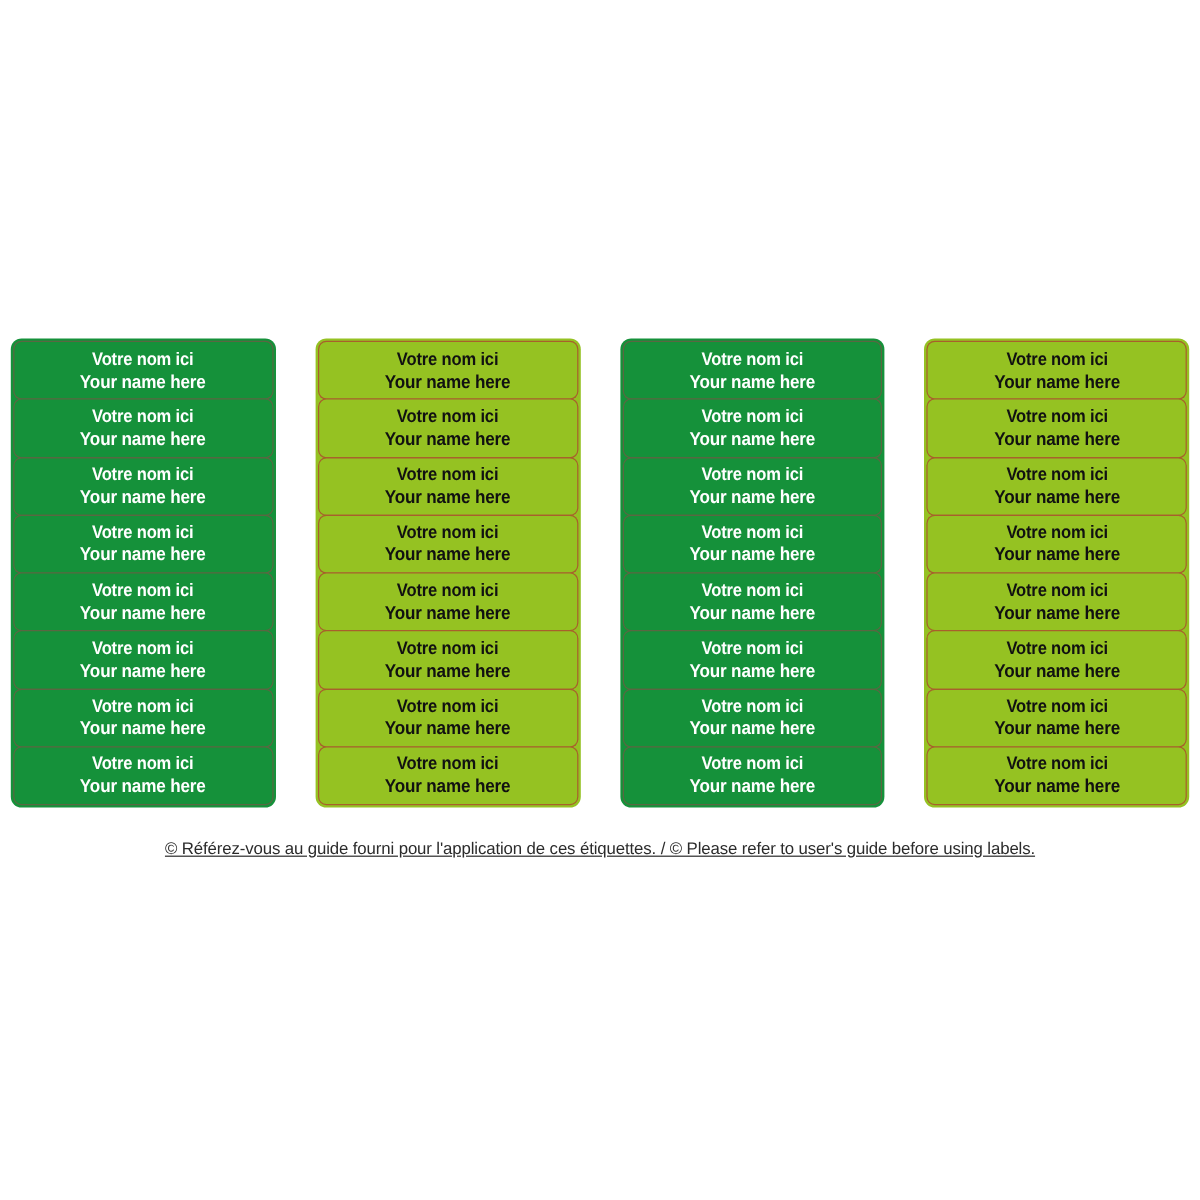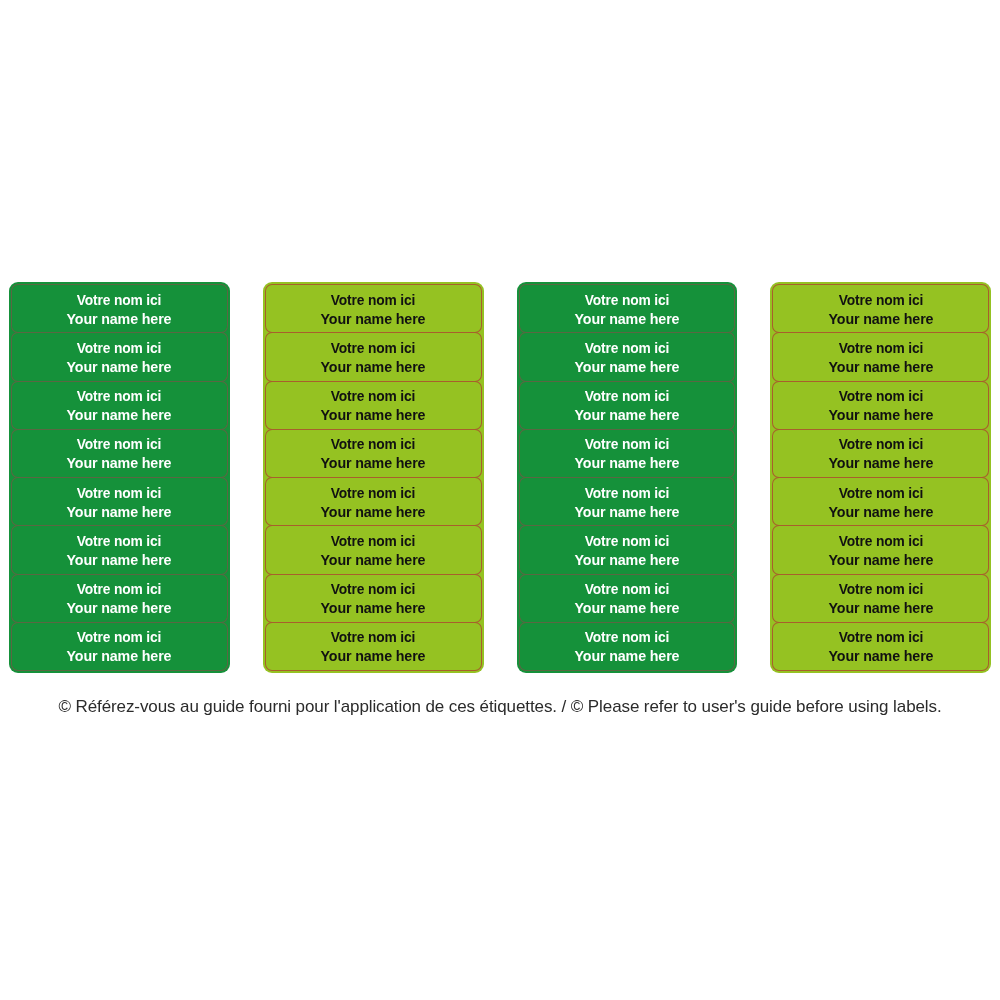--- a/index.html
+++ b/index.html
@@ -91,25 +91,26 @@
     font-size: 15.5px;
   }
 
   #footer-note {
     position: absolute;
     left: 0;
     top: 699px;
     width: 1000px;
     text-align: center;
     font-family: "Liberation Sans Narrow", "Liberation Sans", "DejaVu Sans", sans-serif;
-    font-size: 17px;
+    font-size: 14px;
     line-height: 16px;
     color: #2b2b2b;
     letter-spacing: -0.1px;
     white-space: nowrap;
+    text-decoration: underline;
   }
 </style>
 </head>
 <body>
 
 <div id="sheet-area">
     <div class="label-column dark">
       <div class="label-cell">
         <div class="label-line fr">Votre nom ici</div>
         <div class="label-line en">Your name here</div>

